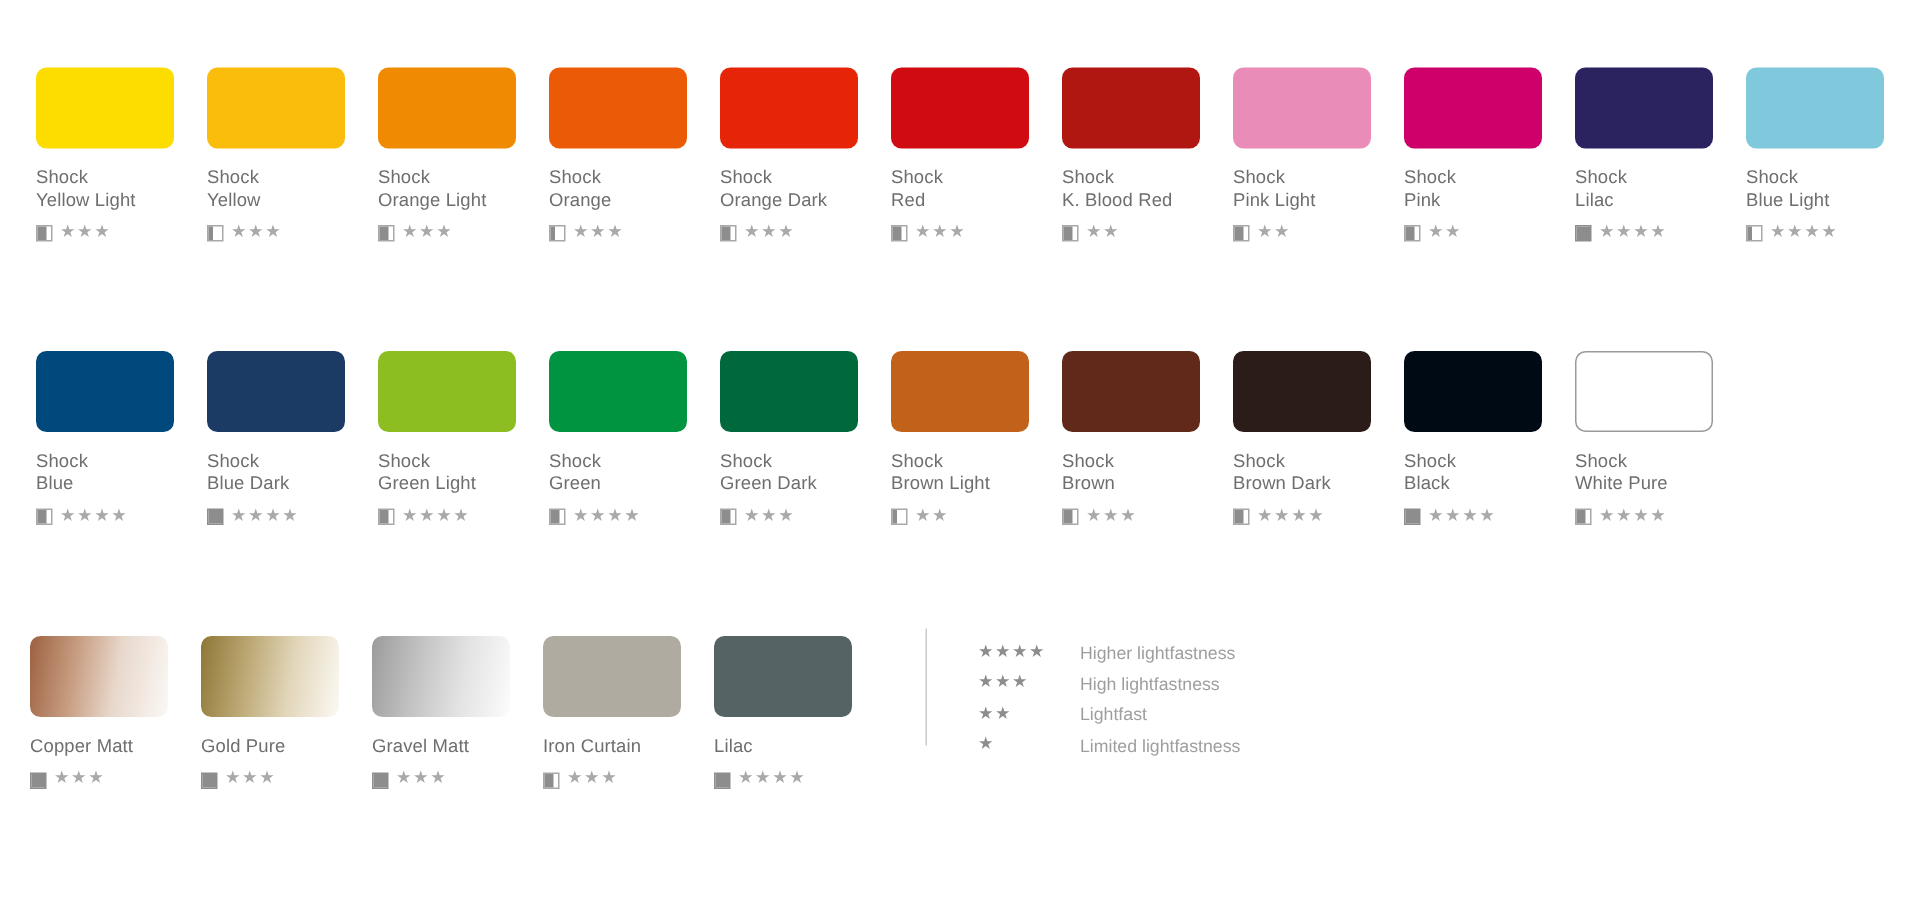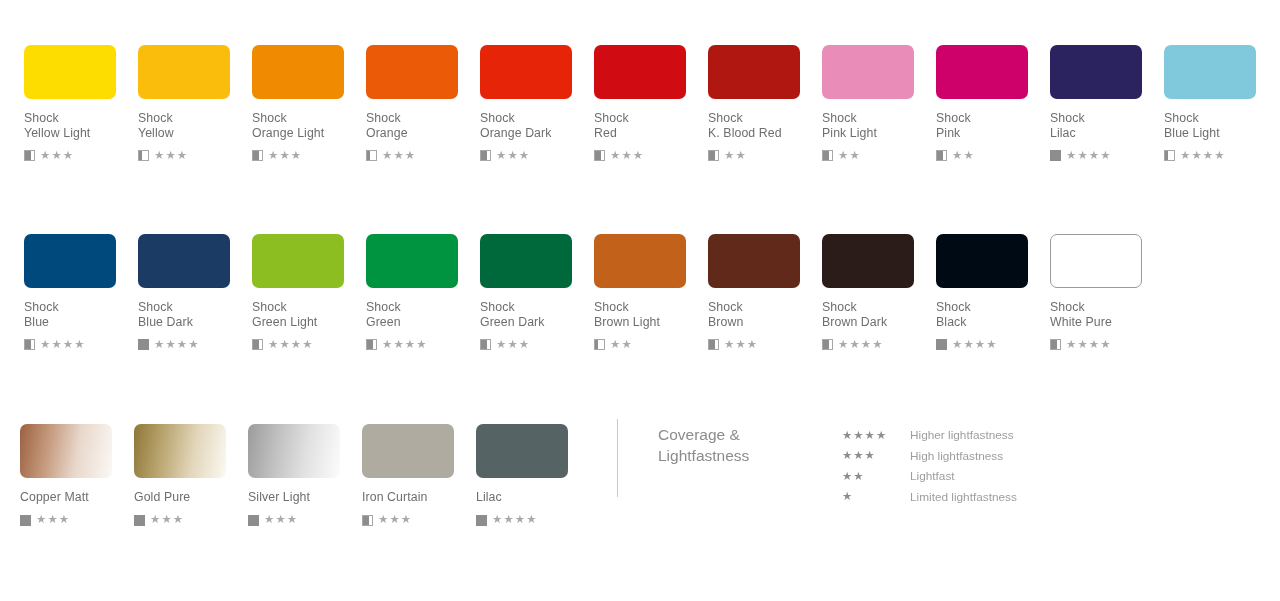--- a/index.html
+++ b/index.html
@@ -297,21 +297,21 @@
       <div class="cell">
         <div class="chip" style="background: linear-gradient(100deg, rgb(142, 118, 54) 0%, rgb(188, 168, 116) 33%, rgb(226, 214, 186) 64%, rgb(251, 249, 243) 100%);"></div>
         <div class="name">Gold Pure</div>
         <div class="meta">
           <span class="cov" data-cov="very-opaque"></span>
           <span class="stars">★★★</span>
         </div>
       </div>
       <div class="cell">
         <div class="chip" style="background: linear-gradient(100deg, rgb(155, 155, 155) 0%, rgb(194, 194, 194) 33%, rgb(226, 226, 226) 64%, rgb(252, 252, 252) 100%);"></div>
-        <div class="name">Silver Light</div>
+        <div class="name">Gravel Matt</div>
         <div class="meta">
           <span class="cov" data-cov="very-opaque"></span>
           <span class="stars">★★★</span>
         </div>
       </div>
       <div class="cell">
         <div class="chip" style="background: rgb(176, 171, 161);"></div>
         <div class="name">Iron Curtain</div>
         <div class="meta">
           <span class="cov" data-cov="opaque"></span>
@@ -323,22 +323,20 @@
         <div class="name">Lilac</div>
         <div class="meta">
           <span class="cov" data-cov="very-opaque"></span>
           <span class="stars">★★★★</span>
         </div>
       </div>
     </div>
 
   <div id="legend">
     <div class="legend-rule"></div>
-    <div class="legend-title">Coverage &amp;
-Lightfastness</div>
     <div class="legend-lf">
       <div class="legend-lf-stars" id="legend-lf-stars">
           <div class="legend-lf-row">
             <span class="stars">★★★★</span>
           </div>
           <div class="legend-lf-row">
             <span class="stars">★★★</span>
           </div>
           <div class="legend-lf-row">
             <span class="stars">★★</span>

